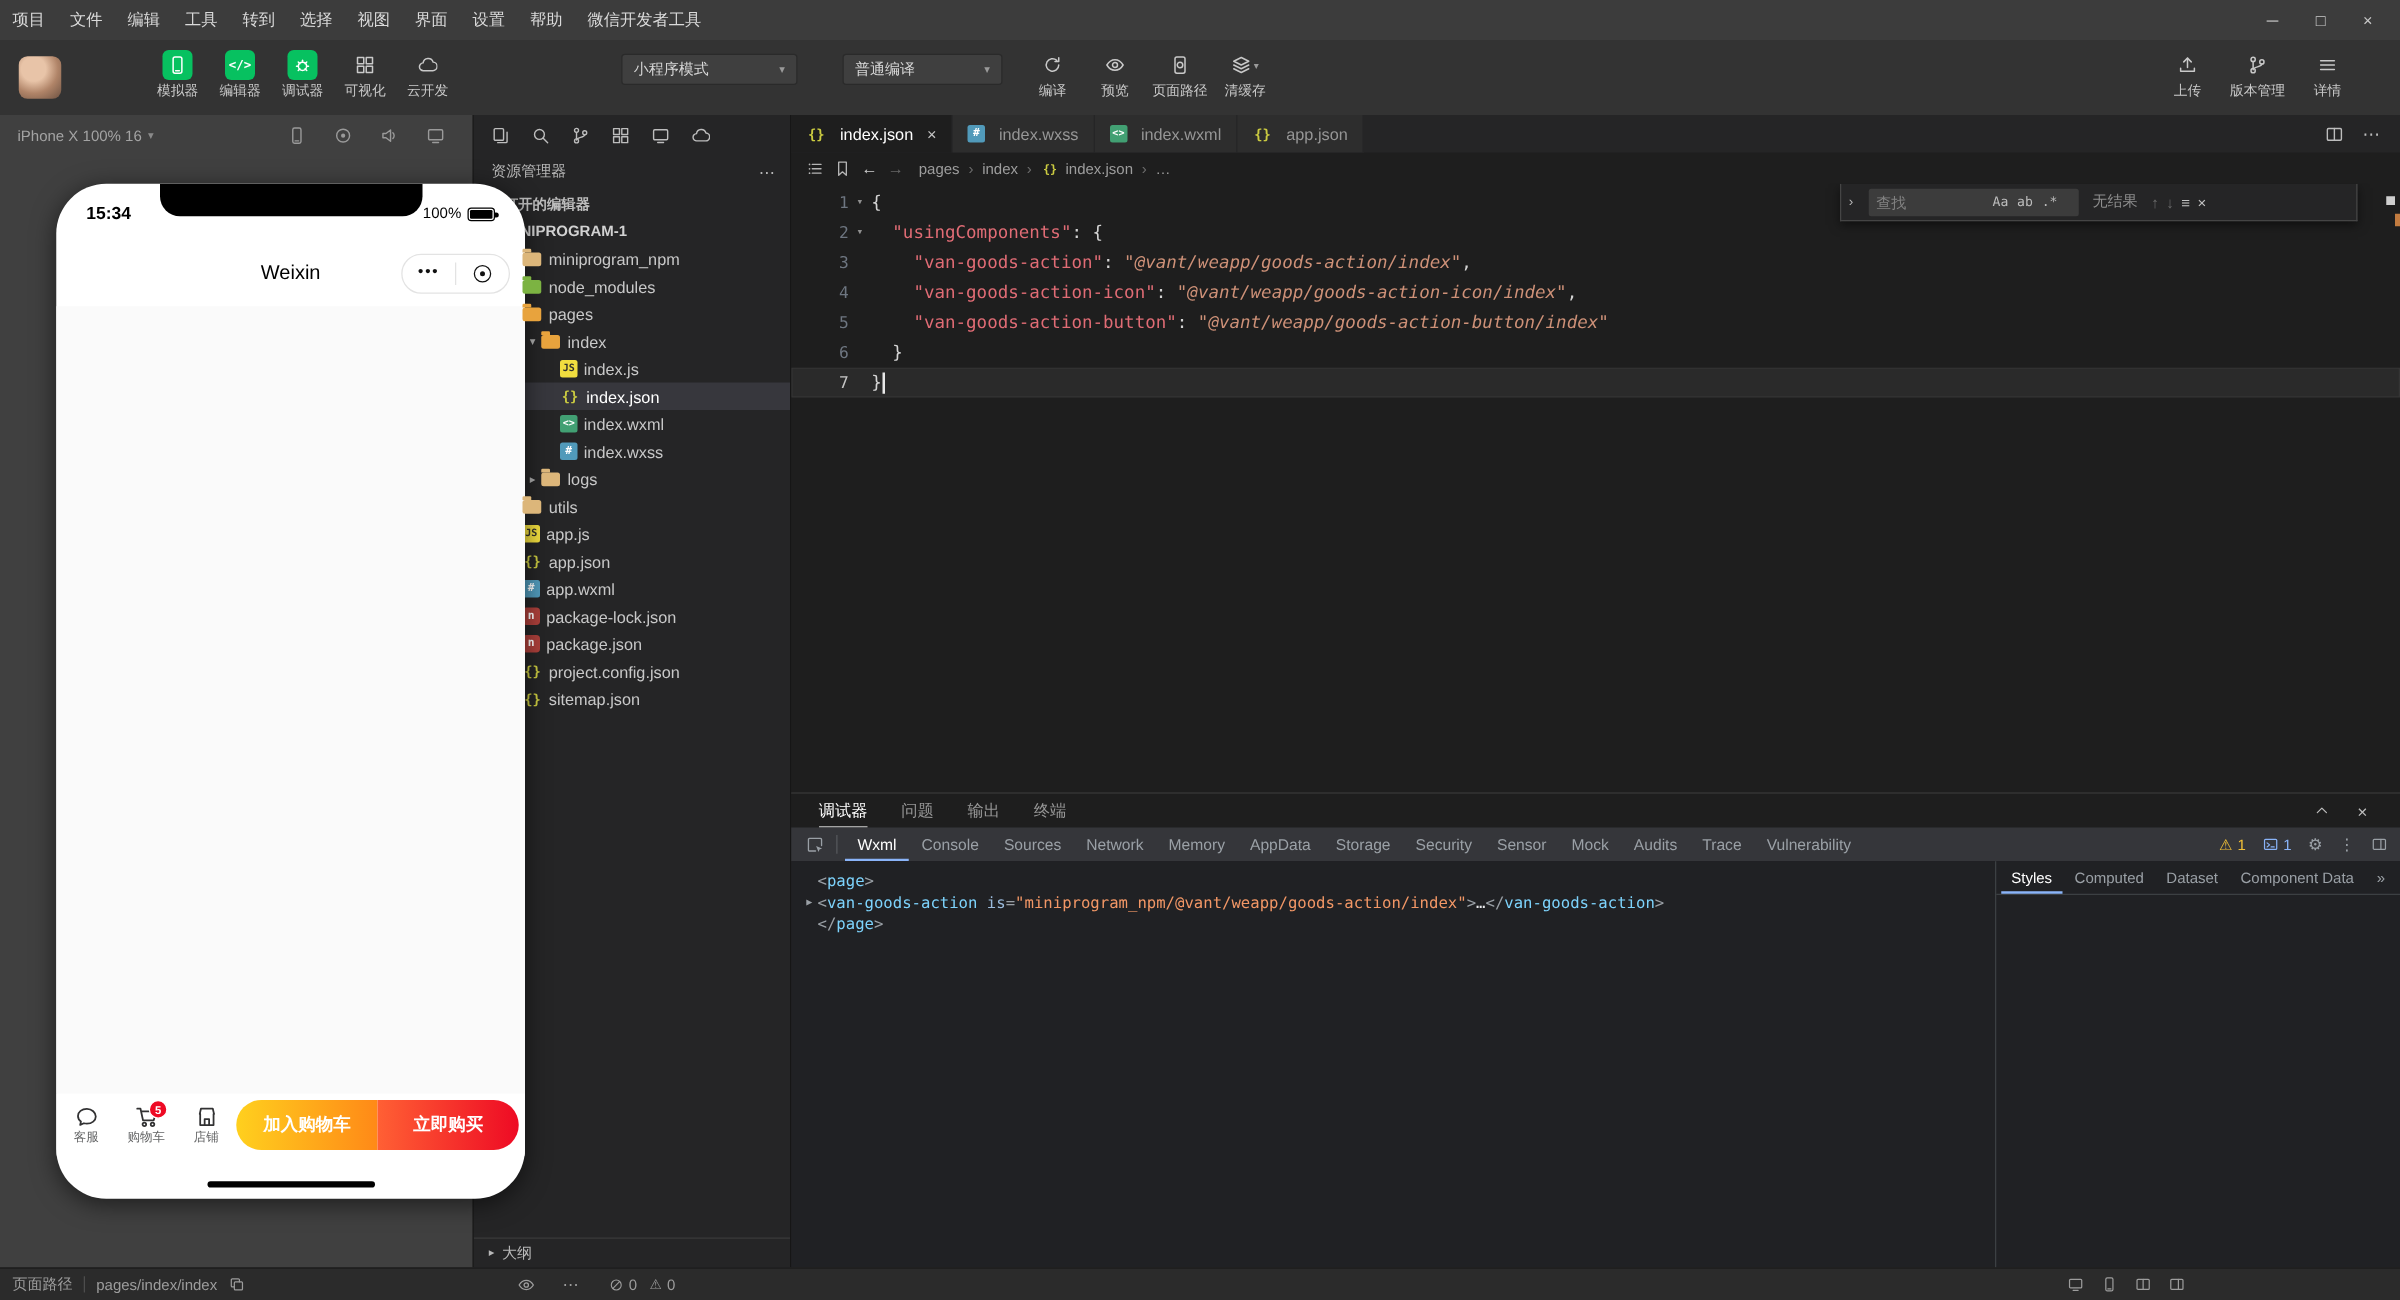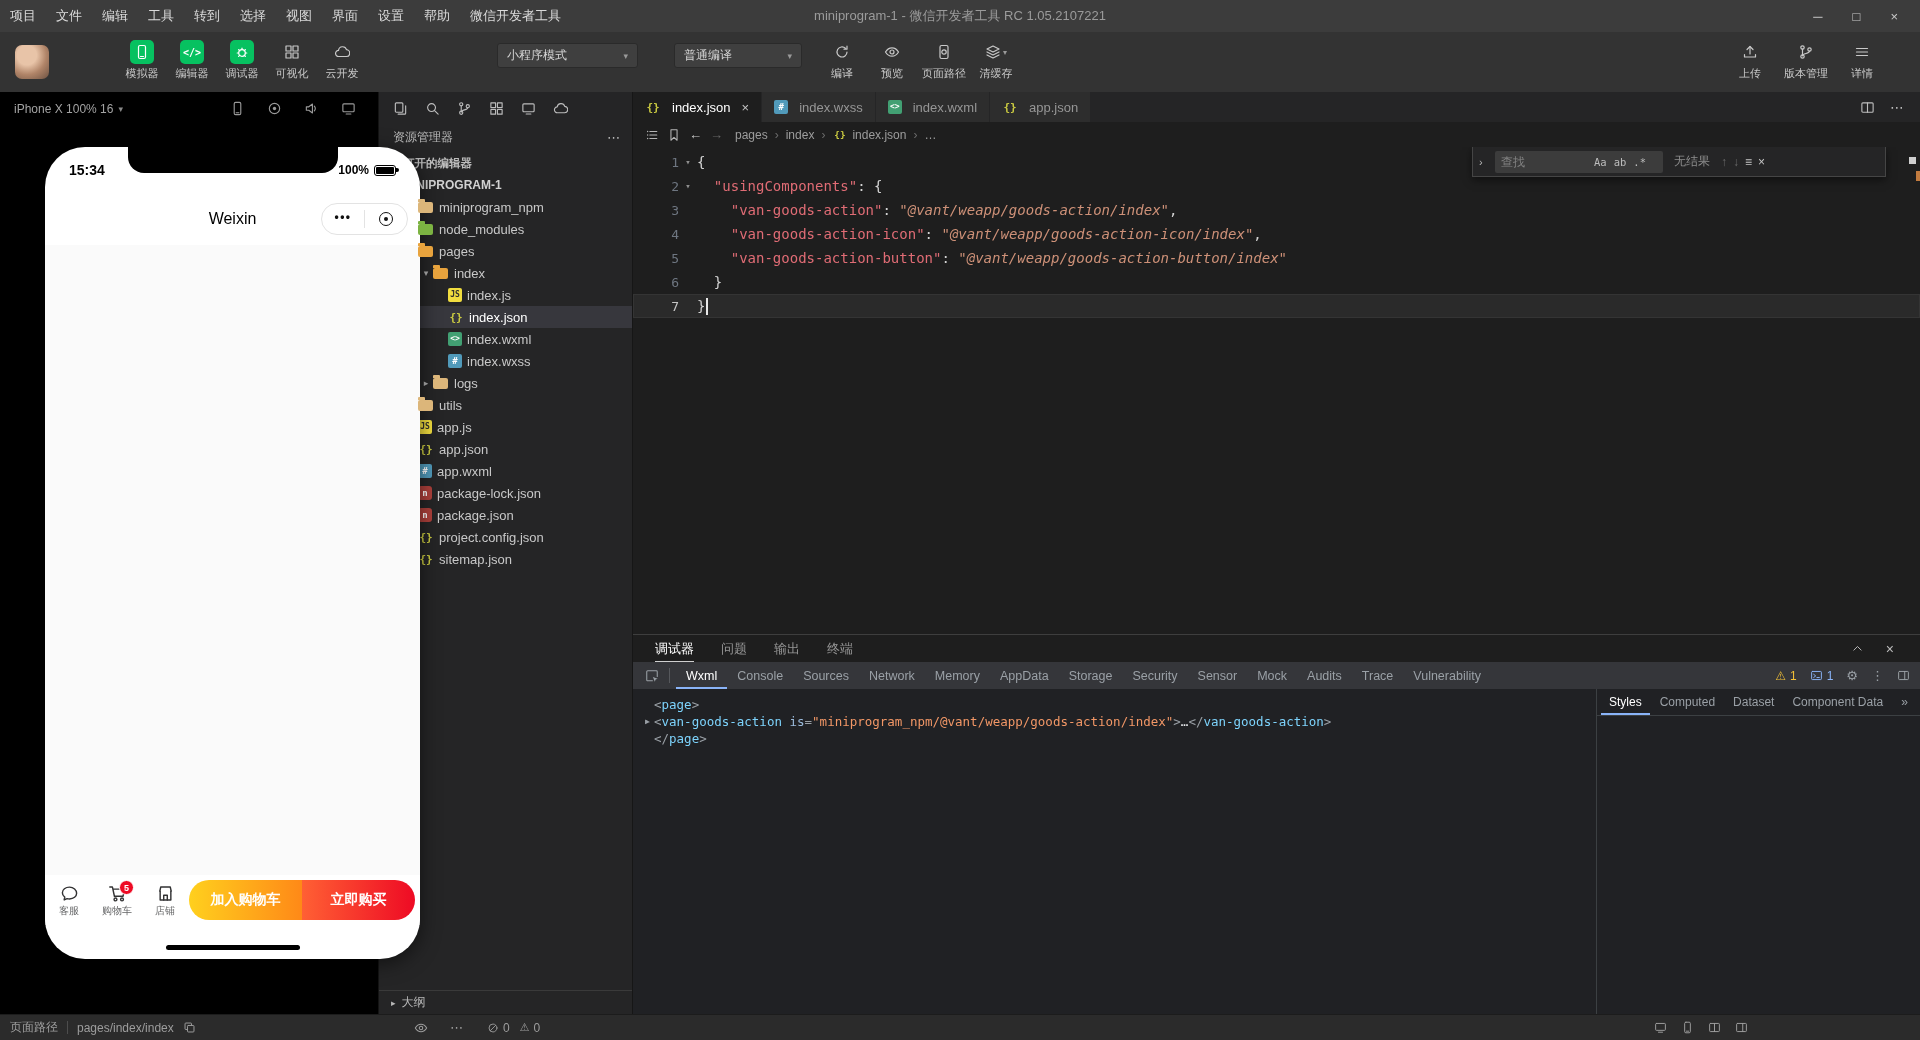--- a/index.html
+++ b/index.html
@@ -29,31 +29,31 @@
   .selectbox{margin-top:3px;height:25px;background:#3f3f3f;border:1px solid #2a2a2a;border-radius:3px;display:flex;align-items:center;padding:0 9px;font-size:12px;color:#d6d6d6;cursor:pointer}
   .selectbox .dd{margin-left:auto;padding-left:12px;font-size:9px;color:#9a9a9a}
   .tb-actions{margin-left:16px;display:flex;gap:2px}
   .caret-mini{font-size:8px;color:#9a9a9a;margin-left:2px}
   .tb-right{position:absolute;right:34px;top:8px;display:flex;gap:6px}
 
   
   .main{position:absolute;top:92px;bottom:26px;left:0;right:0;display:flex}
 
   
-  .sim{width:379px;background:#000000;position:relative;flex:none;border-right:1px solid #141414}
+  .sim{width:379px;background:#404040;position:relative;flex:none;border-right:1px solid #141414}
   .sim-head{height:33px;display:flex;align-items:center;padding:0 22px 0 14px;color:#a3a3a3;font-size:12px}
   .sim-dev{display:flex;align-items:center;gap:5px;cursor:pointer}
   .sim-dev .dd{font-size:9px;color:#8a8a8a}
   .sim-icons{margin-left:auto;display:flex;gap:22px;color:#9a9a9a}
   .sim-icons span{cursor:pointer;display:flex}
   .phone{position:absolute;left:45px;top:55px;width:375px;height:812px;background:#fff;border-radius:40px;box-shadow:0 4px 20px rgba(0,0,0,.55);overflow:hidden}
   .notch{position:absolute;top:0;left:50%;transform:translateX(-50%);width:210px;height:26px;background:#000;border-radius:0 0 16px 16px;z-index:3}
   .p-status{position:absolute;top:15px;left:0;right:0;display:flex;align-items:center;padding:0 24px;color:#000;z-index:2}
   .p-time{font-size:14px;font-weight:600}
-  .p-batt{margin-left:auto;display:flex;align-items:center;gap:5px;font-size:12px;font-weight:700}
+  .p-batt{margin-left:auto;display:flex;align-items:flex-end;gap:5px;font-size:12px;font-weight:400}
   .batt{width:22px;height:11px;border:1px solid #000;border-radius:3px;position:relative;padding:1px;background:#fff}
   .batt i{display:block;height:100%;width:100%;background:#000;border-radius:1px}
   .batt::after{content:"";position:absolute;right:-3.5px;top:2.5px;width:2.5px;height:4px;background:#000;border-radius:0 2px 2px 0}
   .p-nav{position:absolute;top:56px;left:0;right:0;height:32px;display:flex;align-items:center;justify-content:center;font-size:16px;color:#000}
   .capsule{position:absolute;top:56px;right:12px;width:87px;height:32px;border:1px solid #e3e3e3;border-radius:16px;display:flex;align-items:center;background:#fff;z-index:4;cursor:pointer}
   .cap-dots{flex:1;text-align:center;font-size:12px;letter-spacing:1.5px;color:#111;font-weight:700;line-height:1;padding-bottom:4px}
   .cap-div{width:1px;height:18px;background:#e3e3e3}
   .cap-target{flex:1;display:flex;align-items:center;justify-content:center}
   .cap-ring{width:14px;height:14px;border:1.8px solid #111;border-radius:50%;display:flex;align-items:center;justify-content:center}
   .cap-dot{width:4.5px;height:4.5px;background:#111;border-radius:50%}
@@ -189,21 +189,20 @@
         <div class="menu-item">编辑</div>
         <div class="menu-item">工具</div>
         <div class="menu-item">转到</div>
         <div class="menu-item">选择</div>
         <div class="menu-item">视图</div>
         <div class="menu-item">界面</div>
         <div class="menu-item">设置</div>
         <div class="menu-item">帮助</div>
         <div class="menu-item">微信开发者工具</div>
       </div>
-    <div class="win-title">miniprogram-1 - 微信开发者工具 RC 1.05.2107221</div>
     <div class="win-controls">
       <span>─</span>
       <span>□</span>
       <span>×</span>
     </div>
   </div>
 
   <div class="toolbar">
     <div class="avatar"></div>
     <div class="tb-left" id="tbLeft">

